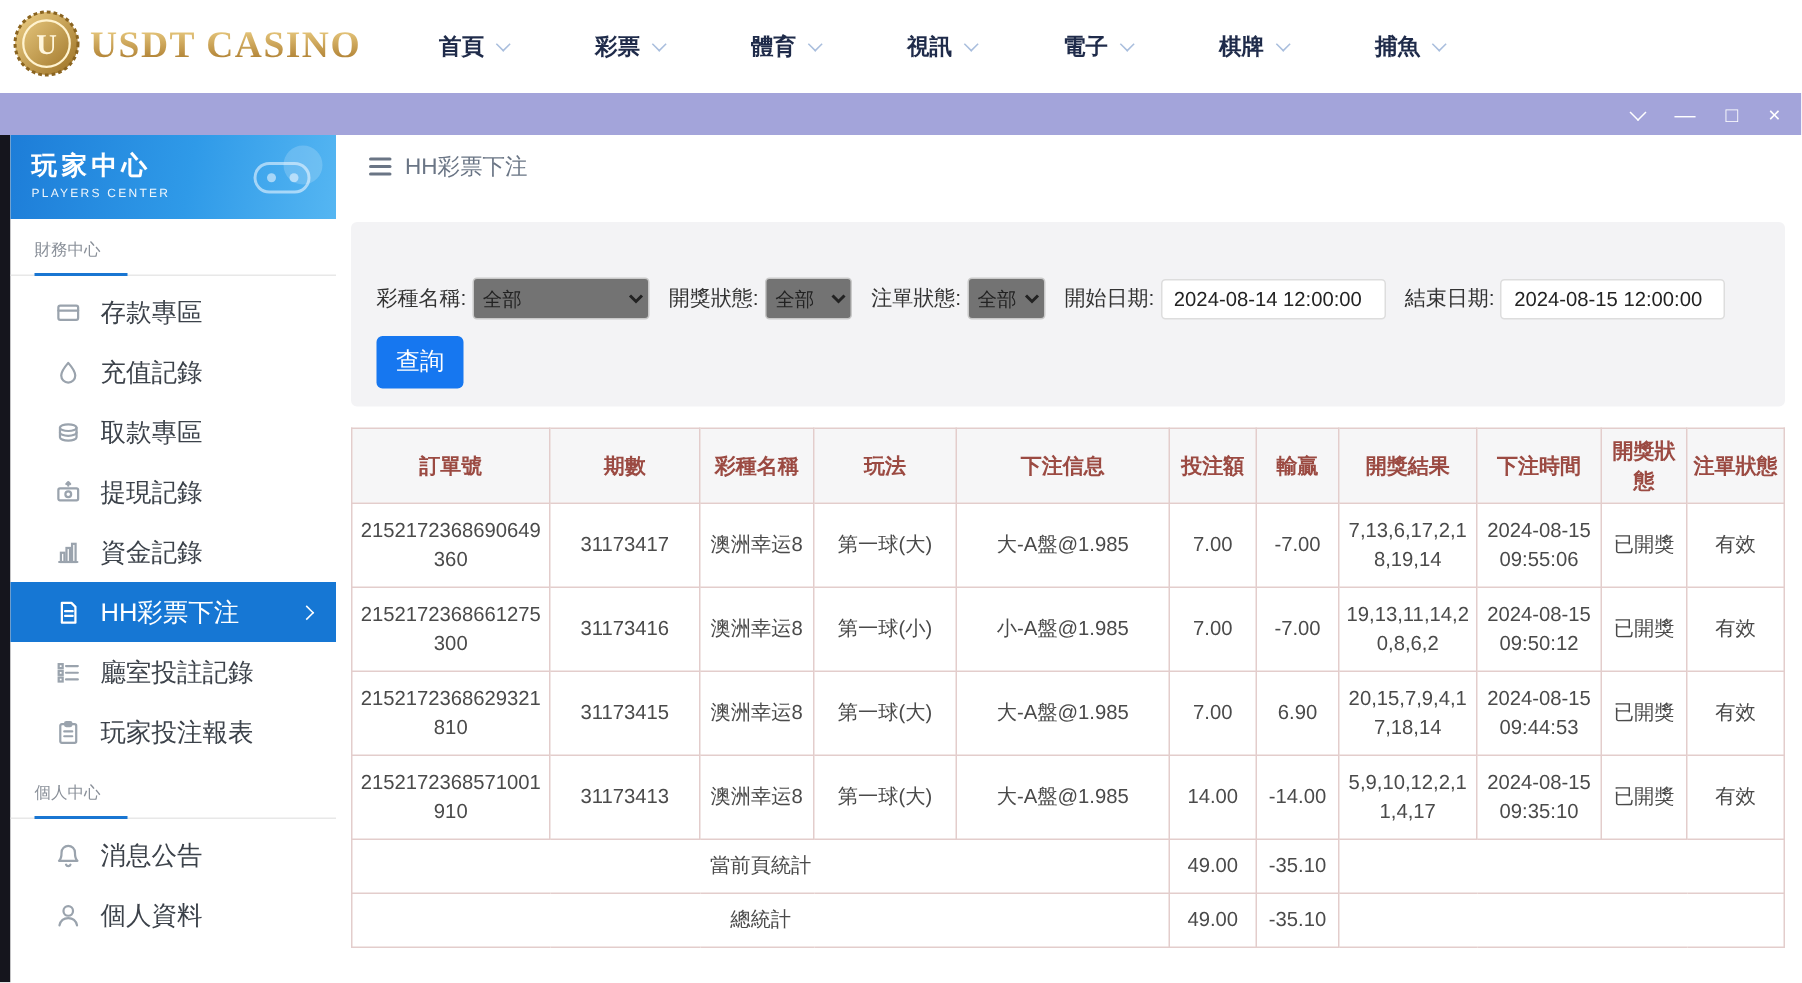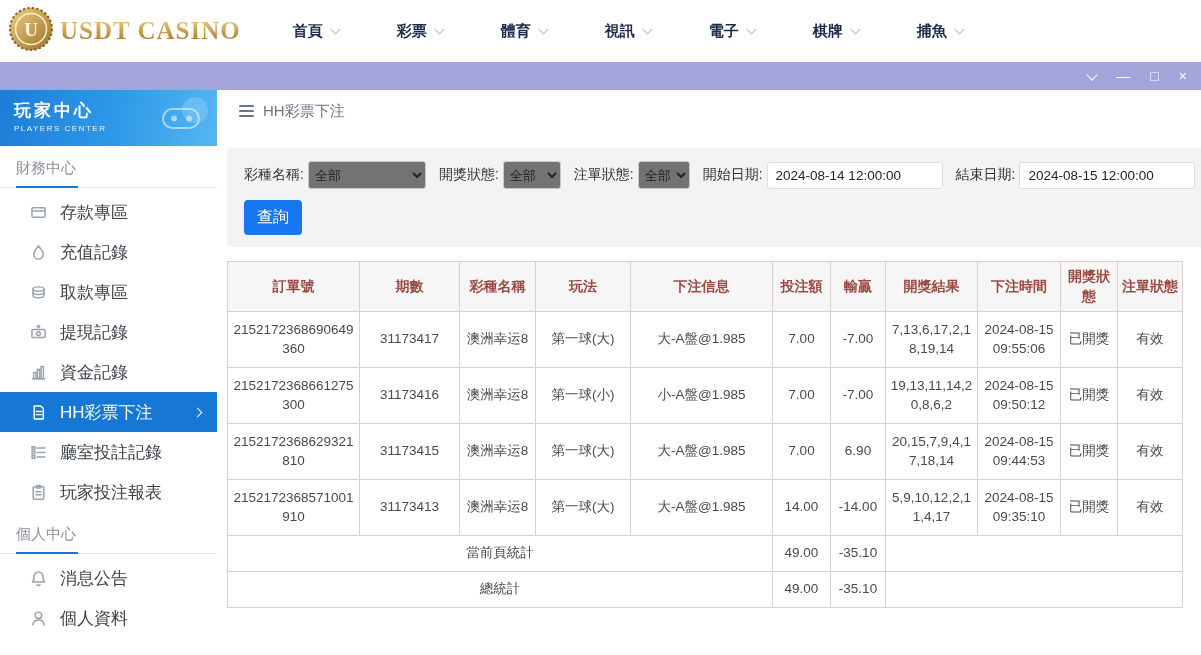--- a/index.html
+++ b/index.html
@@ -28,43 +28,43 @@
   
   .app { display:flex; height:565px; background:#fff; }
   .left-strip { width:8px; background:#15151d; }
 
   
   .sidebar { width:217px; background:#fff; flex-shrink:0; }
   .side-header { height:56px; background:linear-gradient(100deg,#1d7dd8 0%,#2f9ae8 55%,#55b6f2 100%); position:relative; padding:9px 0 0 14px; color:#fff; overflow:hidden; }
   .sh-title { font-size:17px; font-weight:bold; letter-spacing:3px; }
   .sh-sub { font-size:8px; letter-spacing:1.5px; opacity:.92; margin-top:2px; }
   .sh-deco { position:absolute; right:6px; top:6px; }
-  .section-label { position:relative; font-size:15px; color:#8a9099; padding:13px 0 9px 16px; border-bottom:1px solid #e8e8e8; margin-bottom:4px; }
+  .section-label { position:relative; font-size:11px; color:#8a9099; padding:13px 0 9px 16px; border-bottom:1px solid #e8e8e8; margin-bottom:4px; }
   .section-label::after { content:""; position:absolute; left:16px; bottom:-1px; width:62px; height:2px; background:var(--accent,#1976d2); }
   .side-item { height:40px; display:flex; align-items:center; padding-left:30px; gap:13px; font-size:17px; color:#3c424a; cursor:pointer; }
   .side-item .sicon { width:17px; height:17px; color:#9aa3ad; display:inline-flex; }
   .side-item.active { background:var(--sidebar-active,#1677d4); color:#fff; }
   .side-item.active .sicon { color:#fff; }
   .chev-right { width:7px; height:7px; border-top:1.7px solid #fff; border-right:1.7px solid #fff; transform:rotate(45deg); margin-left:auto; margin-right:16px; }
 
   
   .content { flex:1; background:#fff; }
   .content-header { height:42px; display:flex; align-items:center; gap:9px; padding-left:22px; color:#6a7585; font-size:15px; }
   .hamburger { display:inline-flex; flex-direction:column; gap:3px; cursor:pointer; }
   .hamburger i { width:15px; height:2px; background:#6a7585; border-radius:1px; }
 
   .filter-panel { margin:16px 11px 0 10px; background:#f3f3f5; border-radius:4px; padding:13px 14px 12px 17px; }
   .filter-row { display:flex; align-items:center; font-size:14px; color:#333; }
   .filter-row label { margin-right:4px; white-space:nowrap; }
-  .filter-row .grp { display:flex; align-items:center; margin-right:13px; }
+  .filter-row .grp { display:flex; align-items:center; margin-right:13px;margin-top:24px; }
   select { height:28px; border:1px solid #c9c9c9; border-radius:3px; background:#737373; font-size:13px; font-family:inherit; color:#222; padding:2px 2px; cursor:pointer; }
   .sel-lottery { width:118px; }
   .sel-small { width:58px; }
   .sel-smaller { width:52px; }
-  .date-input { width:176px; height:27px; border:1px solid #ddd; border-radius:3px; font-size:13.5px; font-family:inherit; color:#222; padding:2px 8px; background:#fff; }
+  .date-input { width:150px; height:27px; border:1px solid #ddd; border-radius:3px; font-size:13.5px; font-family:inherit; color:#222; padding:2px 8px; background:#fff; }
   .search-btn { margin-top:11px; background:var(--button,#1677f0); color:#fff; border:none; border-radius:4px; font-size:16px; font-family:inherit; padding:7px 13px; cursor:pointer; }
 
   
   .bets-table { margin:14px 11px 0 10px; width:955px; border-collapse:collapse; table-layout:fixed; text-align:center; font-size:13.5px; color:#4a4a4a; }
   .bets-table th, .bets-table td { border:1px solid var(--table-border,#e3cdcc); padding:4px 3px; vertical-align:middle; line-height:1.45; }
   .bets-table th { height:40px; background:#f6f6f7; color:var(--table-header-text,#9b4a42); font-size:14px; font-weight:bold; padding:4px 1px; }
   .bets-table tbody.data td { height:56px; }
   .bets-table tbody.summary td { height:36px; }
   .col-0, .col-7 { word-break:break-all; }
   [data-interactable="true"] { cursor:pointer; }

